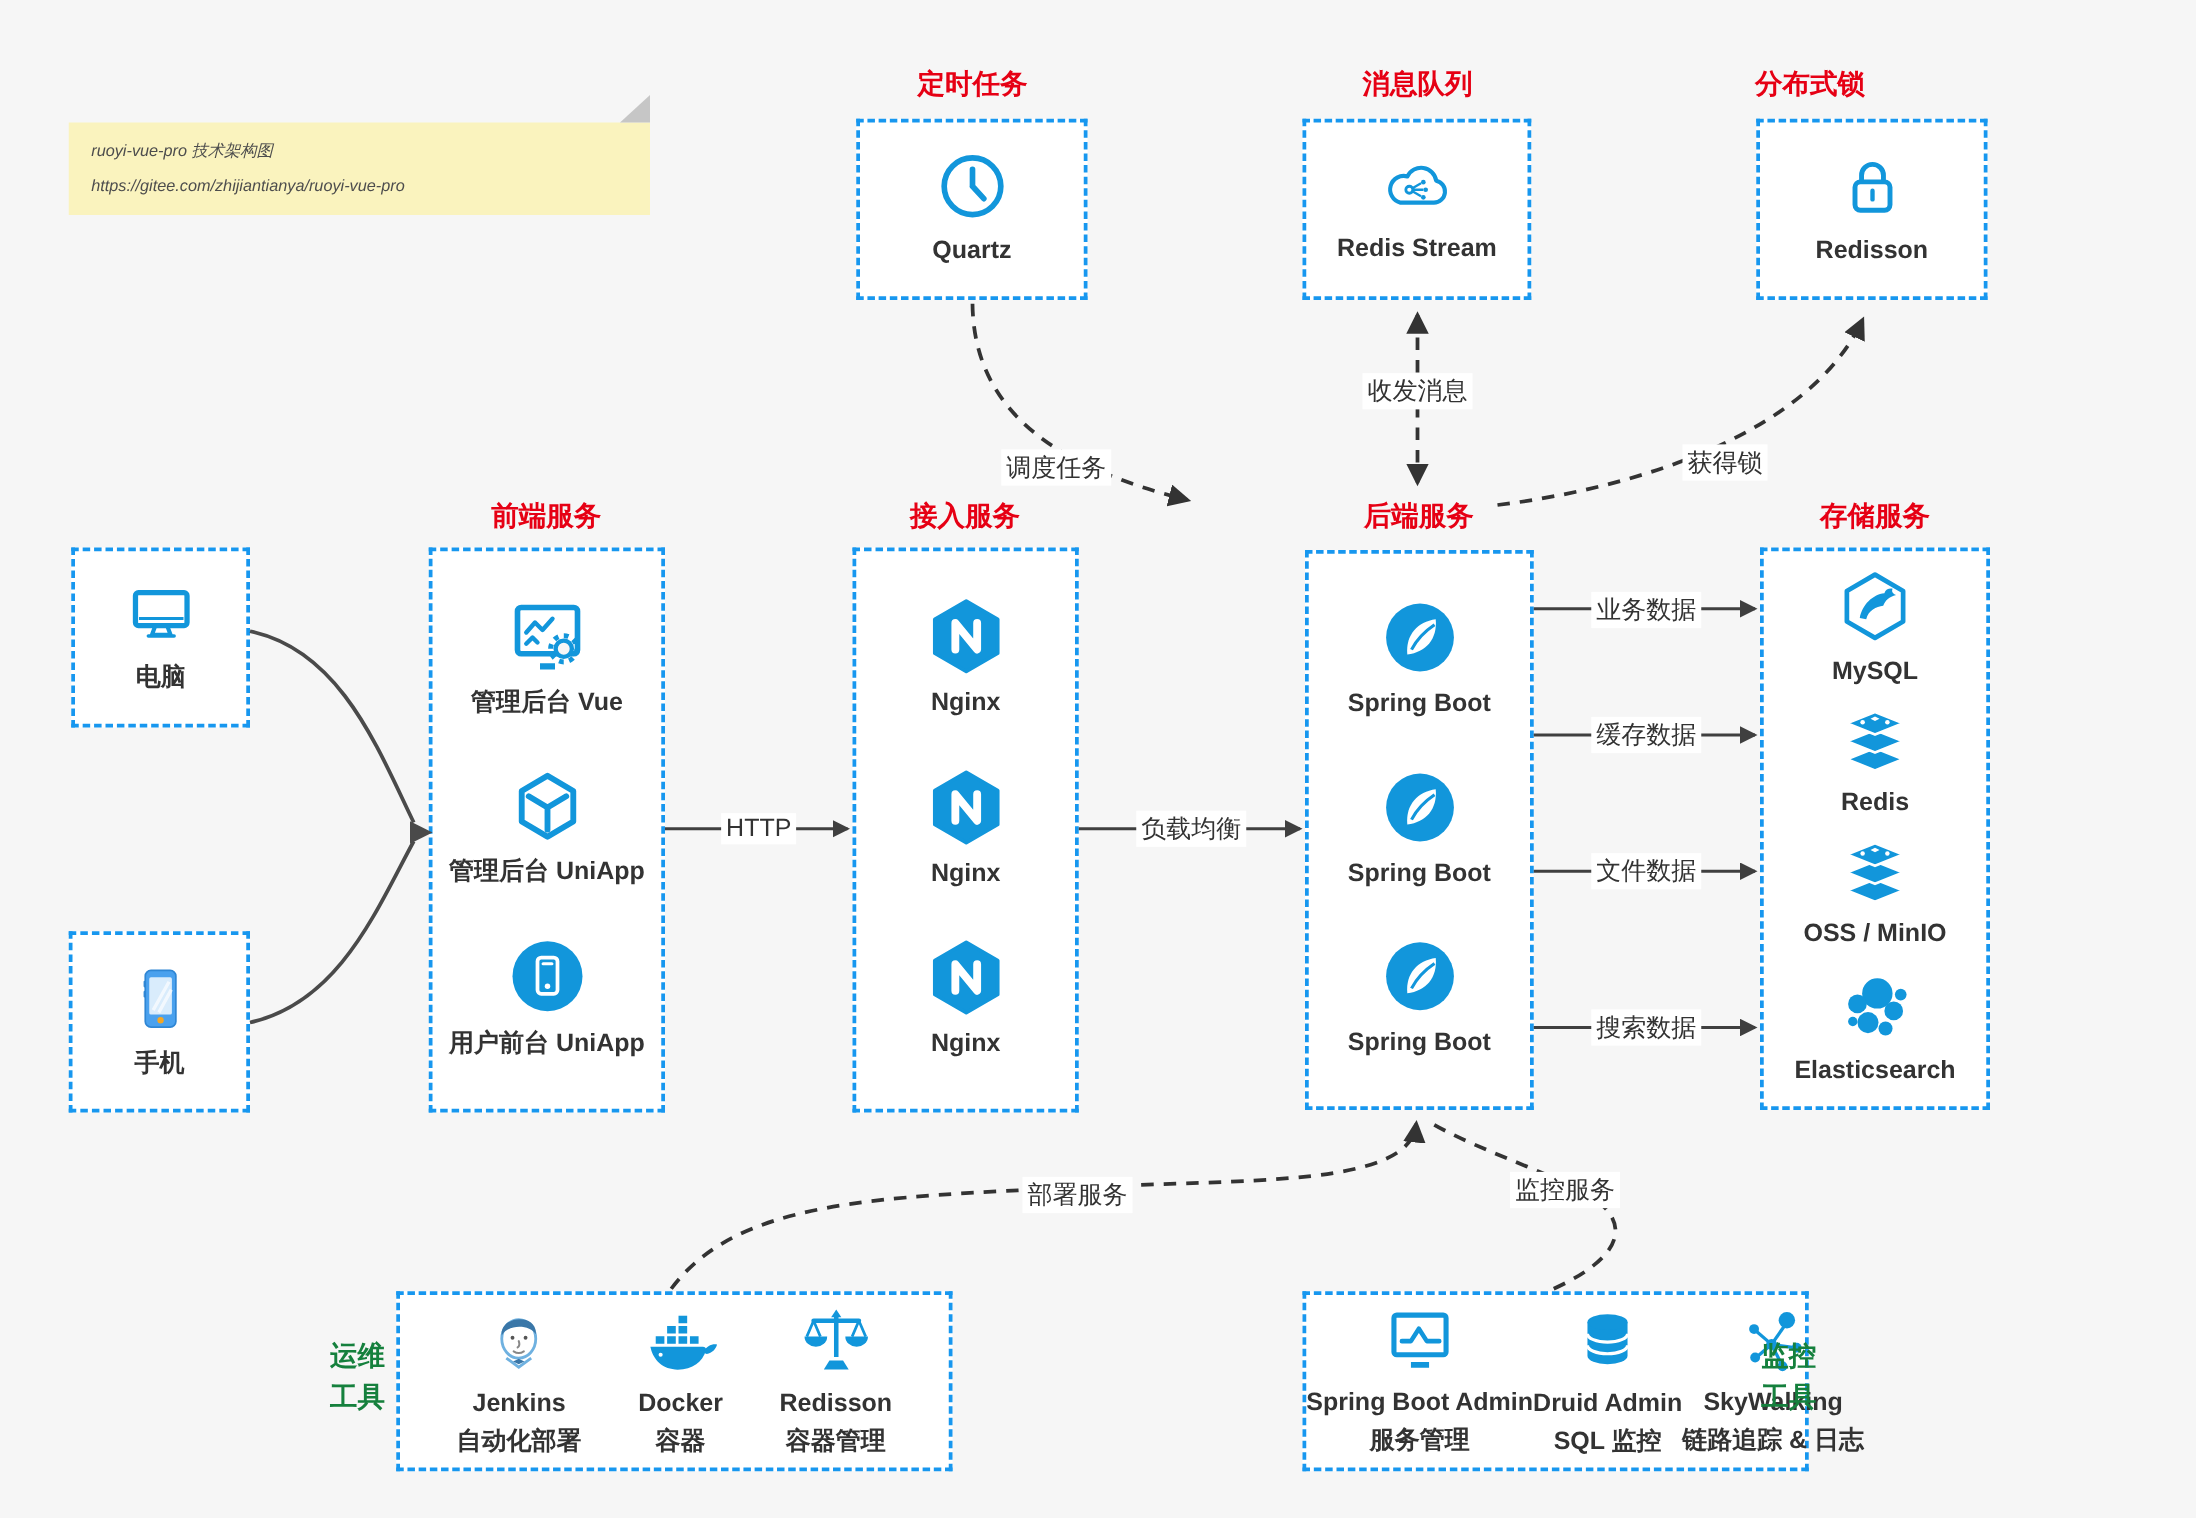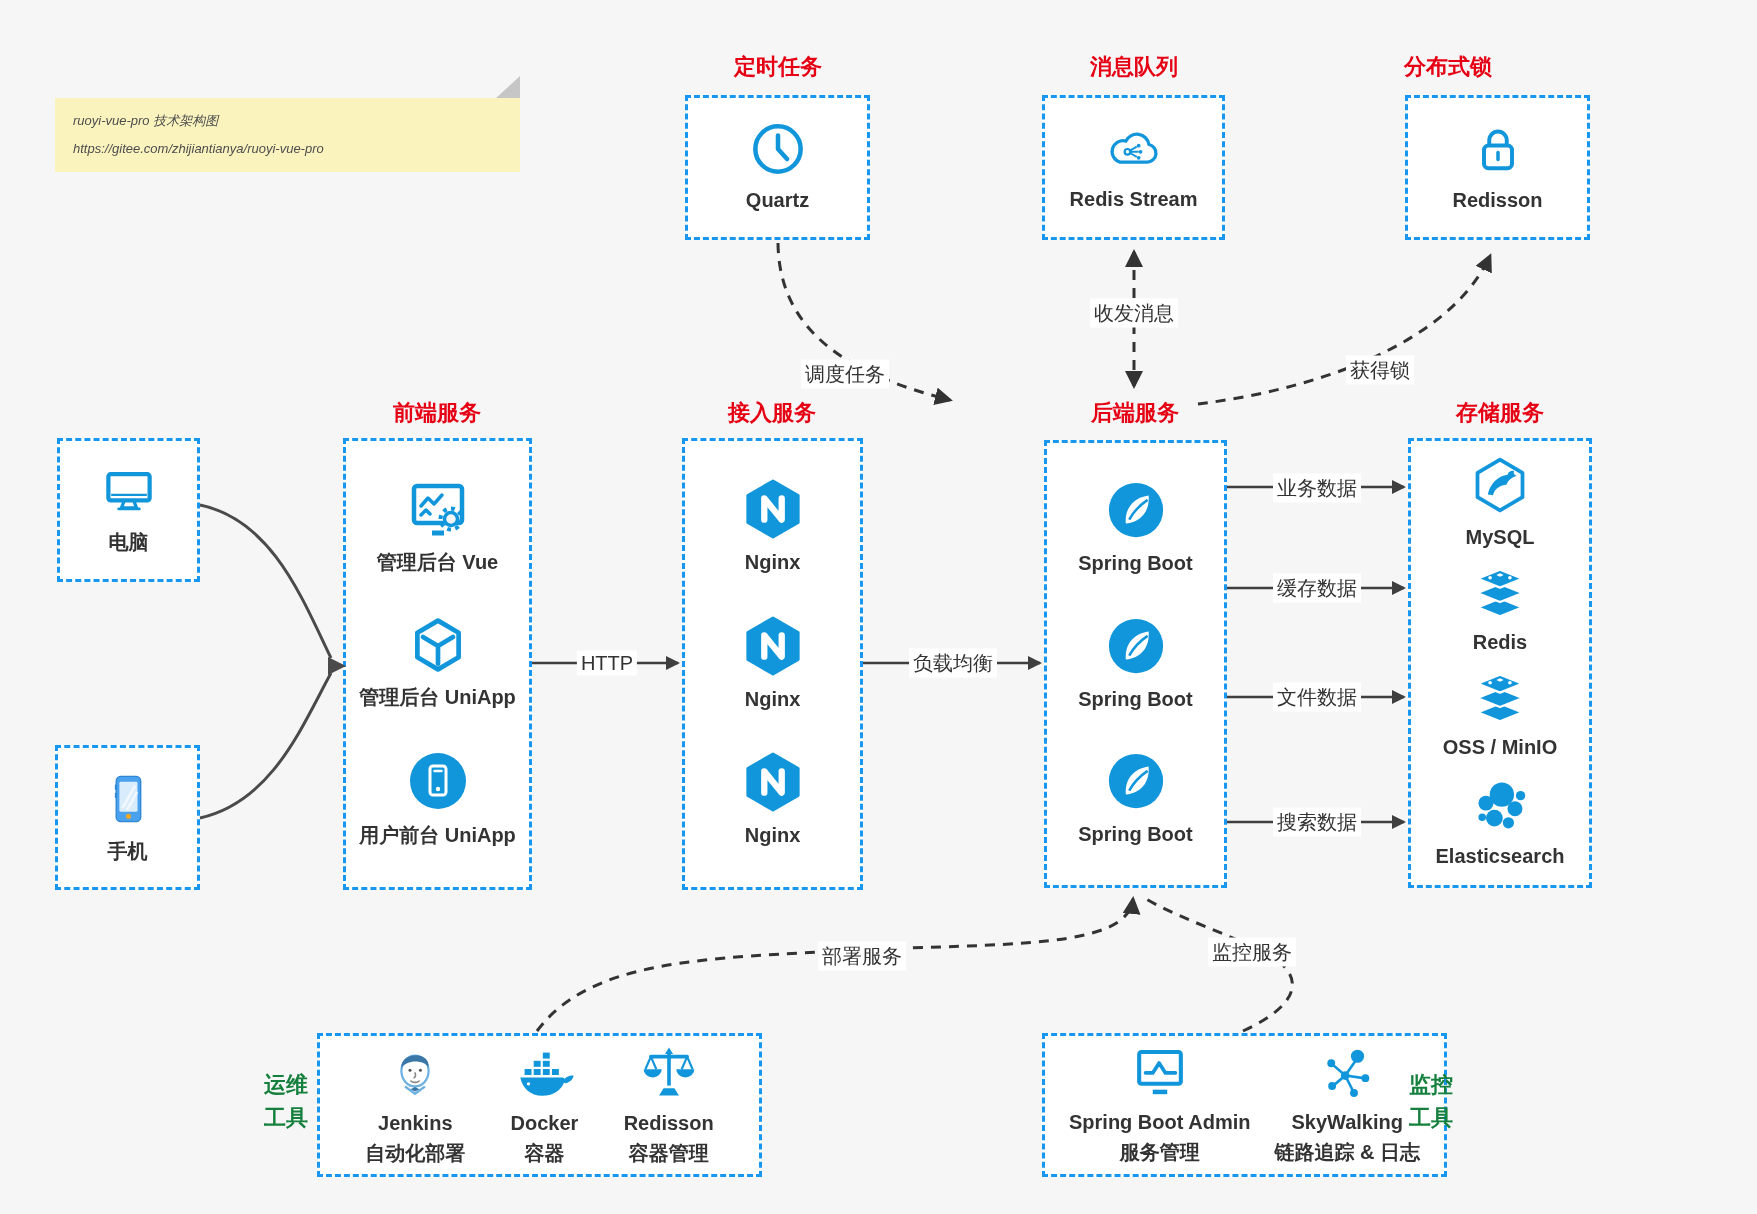--- a/index.html
+++ b/index.html
@@ -327,20 +327,32 @@
         <rect x="9" y="8" width="46" height="35" rx="2.5" fill="none" stroke="#1296db" stroke-width="4.5"></rect>
         <path d="M16 31 h8 l7 -11 l7 11 h11" fill="none" stroke="#1296db" stroke-width="4" stroke-linecap="round" stroke-linejoin="round"></path>
         <path d="M24 52 h16" stroke="#1296db" stroke-width="5"></path>
       </svg>
       <div class="ilabel">
         <div>Spring Boot Admin</div>
         <div>服务管理</div>
       </div>
     </div>
     <div class="item">
+      <svg class="icon" width="54" height="58" viewBox="0 0 64 64">
+        <path d="M13 15 v32 a19 8 0 0 0 38 0 V15 Z" fill="#1296db"></path>
+        <ellipse cx="32" cy="15" rx="19" ry="7.5" fill="#1296db"></ellipse>
+        <path d="M13 26 a19 8 0 0 0 38 0" stroke="#ffffff" stroke-width="3" fill="none"></path>
+        <path d="M13 37 a19 8 0 0 0 38 0" stroke="#ffffff" stroke-width="3" fill="none"></path>
+      </svg>
+      <div class="ilabel">
+        <div>Druid Admin</div>
+        <div>SQL 监控</div>
+      </div>
+    </div>
+    <div class="item">
       <svg class="icon" width="56" height="56" viewBox="0 0 64 64">
         <g stroke="#1296db" stroke-width="3">
           <path d="M30 36 L44 16"></path>
             <path d="M30 36 L15 23"></path>
             <path d="M30 36 L51 39"></path>
             <path d="M30 36 L17 47"></path>
             <path d="M30 36 L39 54"></path>
         </g>
         <circle cx="30" cy="36" r="5" fill="#1296db"></circle>
         <circle cx="44" cy="14" r="7.5" fill="#1296db"></circle>

